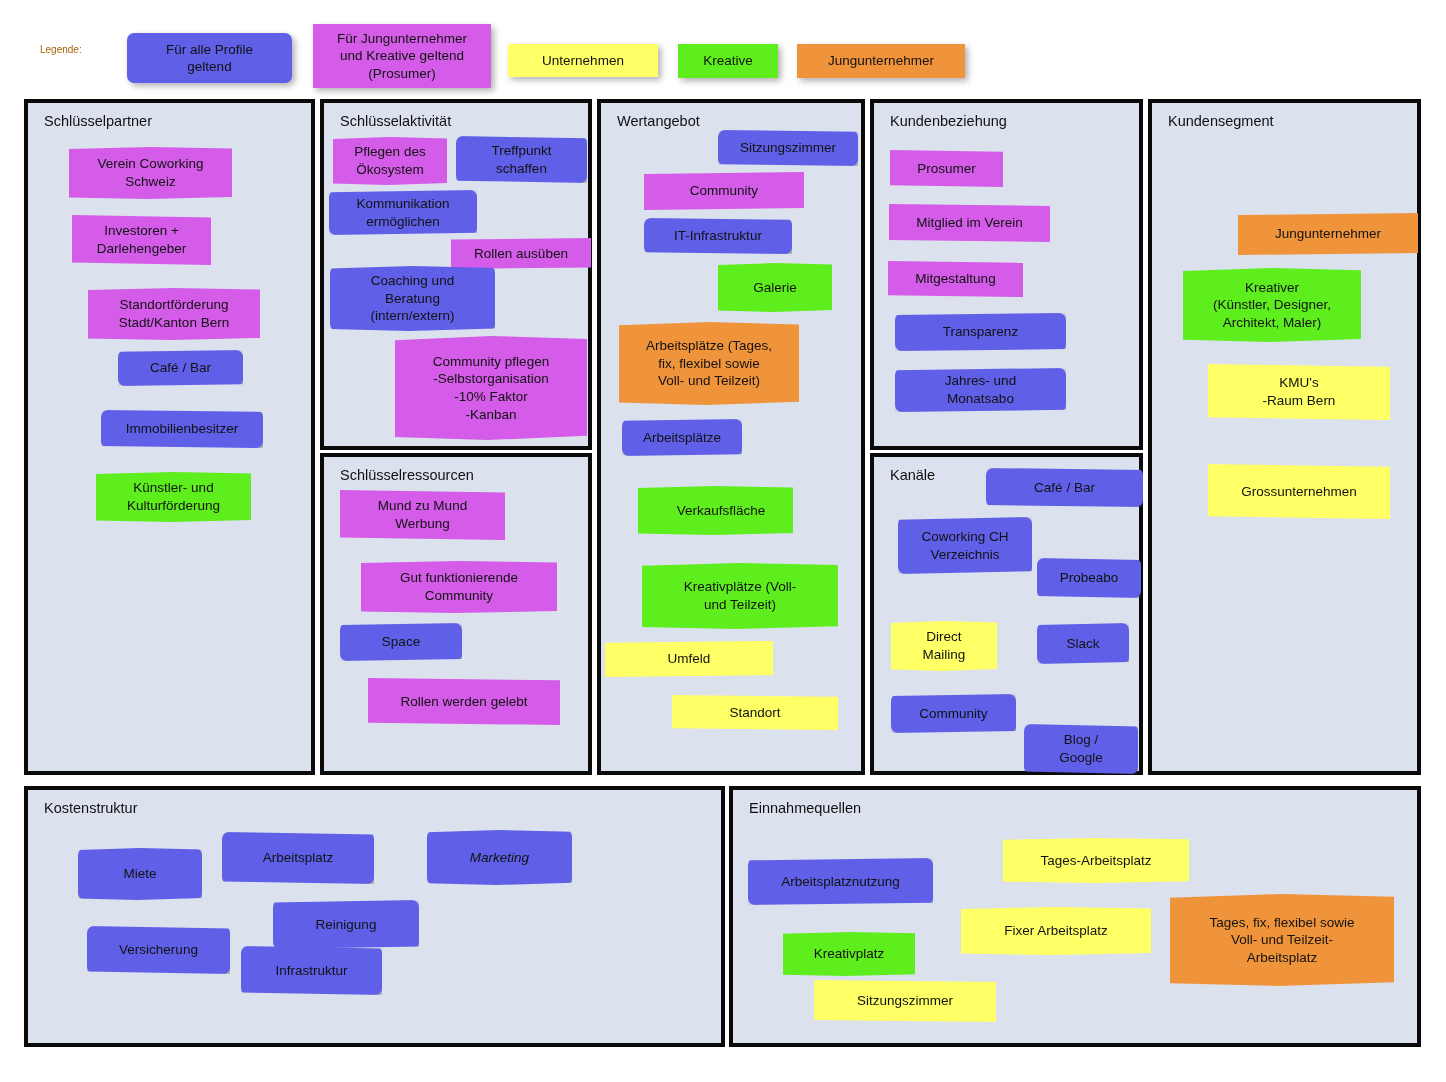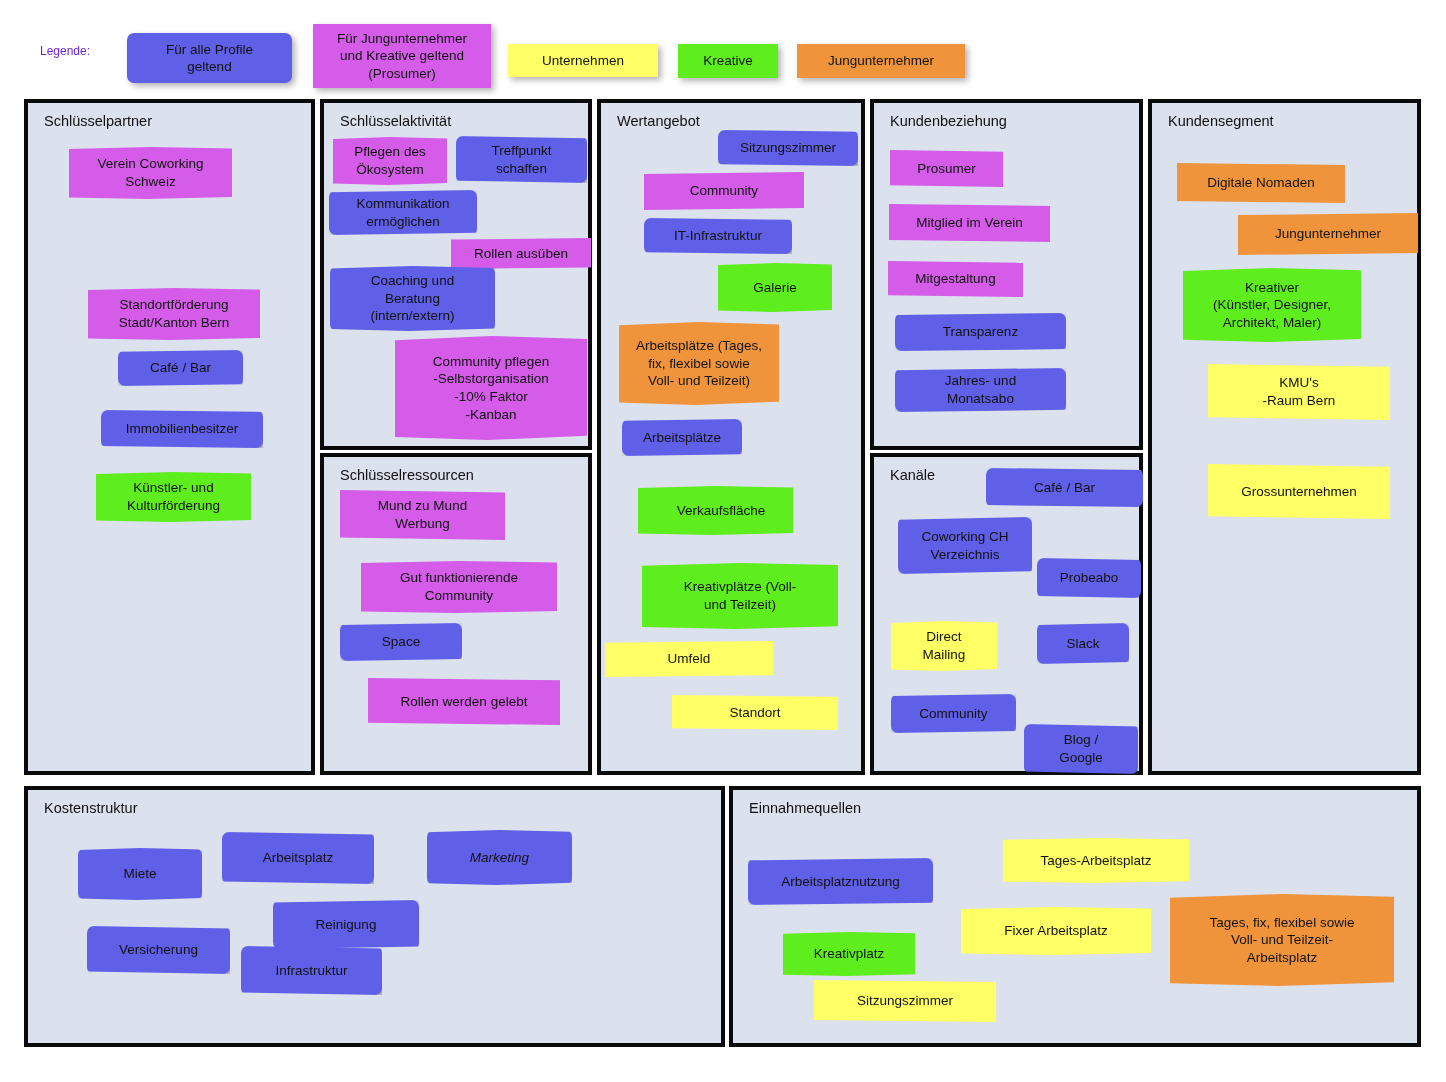--- a/index.html
+++ b/index.html
@@ -18,22 +18,22 @@
 
   
   #legend{
     position:absolute;
     left:0; top:0;
     width:1446px; height:96px;
   }
   #legend-label{
     position:absolute;
     left:40px; top:44px;
-    font-size:12px;
-    color:#6d28d9;
+    font-size:10px;
+    color:#a16207;
     white-space:nowrap;
   }
 
   
   .panel{
     position:absolute;
     background:#dce1ee;
     border:4px solid #0a0a0a;
     box-sizing:border-box;
   }
@@ -106,20 +106,22 @@
     <div class="legend-note skew-a c-green" style="left:678px;top:44px;width:100px;height:34px;">Kreative</div>
 
     <div class="legend-note skew-b c-orange" style="left:797px;top:44px;width:168px;height:34px;">Jungunternehmer</div>
   </div>
 
   <div class="panel" style="left:24px;top:99px;width:291px;height:676px;">
     <div class="panel-title">Schlüsselpartner</div>
 
     <div class="note skew-a c-magenta" style="left:41px;top:44px;width:163px;height:52px;">Verein Coworking
 Schweiz</div>
+    <div class="note skew-b c-magenta" style="left:44px;top:112px;width:139px;height:50px;">Investoren +
+Darlehengeber</div>
     <div class="note skew-a c-magenta" style="left:60px;top:185px;width:172px;height:52px;">Standortförderung
 Stadt/Kanton Bern</div>
     <div class="note skew-c c-blue" style="left:90px;top:247px;width:125px;height:36px;">Café / Bar</div>
     <div class="note skew-b c-blue" style="left:73px;top:307px;width:162px;height:38px;">Immobilienbesitzer</div>
     <div class="note skew-a c-green" style="left:68px;top:369px;width:155px;height:50px;">Künstler- und
 Kulturförderung</div>
   </div>
 
   <div class="panel" style="left:320px;top:99px;width:272px;height:351px;">
     <div class="panel-title">Schlüsselaktivität</div>
@@ -151,21 +153,21 @@
     <div class="note skew-b c-magenta" style="left:44px;top:221px;width:192px;height:47px;">Rollen werden gelebt</div>
   </div>
 
   <div class="panel" style="left:597px;top:99px;width:268px;height:676px;">
     <div class="panel-title">Wertangebot</div>
 
     <div class="note skew-b c-blue" style="left:117px;top:27px;width:140px;height:36px;">Sitzungszimmer</div>
     <div class="note skew-c c-magenta" style="left:43px;top:69px;width:160px;height:38px;">Community</div>
     <div class="note skew-b c-blue" style="left:43px;top:115px;width:148px;height:36px;">IT-Infrastruktur</div>
     <div class="note skew-a c-green" style="left:117px;top:160px;width:114px;height:49px;text-align:right;">Galerie</div>
-    <div class="note skew-a c-orange" style="left:18px;top:219px;width:160px;height:83px;">Arbeitsplätze (Tages,
+    <div class="note skew-a c-orange" style="left:18px;top:219px;width:180px;height:83px;">Arbeitsplätze (Tages,
 fix, flexibel sowie
 Voll- und Teilzeit)</div>
     <div class="note skew-c c-blue" style="left:21px;top:316px;width:120px;height:37px;">Arbeitsplätze</div>
     <div class="note skew-a c-green" style="left:37px;top:383px;width:155px;height:49px;padding-left:17px;">Verkaufsfläche</div>
     <div class="note skew-a c-green" style="left:41px;top:460px;width:196px;height:66px;">Kreativplätze (Voll-
 und Teilzeit)</div>
     <div class="note skew-c c-yellow" style="left:4px;top:538px;width:168px;height:36px;">Umfeld</div>
     <div class="note skew-b c-yellow" style="left:71px;top:592px;width:166px;height:35px;">Standort</div>
   </div>
 
@@ -191,21 +193,20 @@
 Mailing</div>
     <div class="note skew-c c-blue" style="left:163px;top:166px;width:92px;height:41px;">Slack</div>
     <div class="note skew-c c-blue" style="left:17px;top:237px;width:125px;height:39px;">Community</div>
     <div class="note skew-b c-blue" style="left:150px;top:267px;width:114px;height:50px;">Blog /
 Google</div>
   </div>
 
   <div class="panel" style="left:1148px;top:99px;width:273px;height:676px;">
     <div class="panel-title">Kundensegment</div>
 
-    <div class="note skew-b c-orange" style="left:25px;top:60px;width:168px;height:40px;">Digitale Nomaden</div>
     <div class="note skew-c c-orange" style="left:86px;top:110px;width:180px;height:42px;">Jungunternehmer</div>
     <div class="note skew-a c-green" style="left:31px;top:165px;width:178px;height:74px;">Kreativer
 (Künstler, Designer,
 Architekt, Maler)</div>
     <div class="note skew-b c-yellow" style="left:56px;top:261px;width:182px;height:56px;">KMU's
 -Raum Bern</div>
     <div class="note skew-b c-yellow" style="left:56px;top:361px;width:182px;height:55px;">Grossunternehmen</div>
   </div>
 
   <div class="panel" style="left:24px;top:786px;width:701px;height:261px;">

